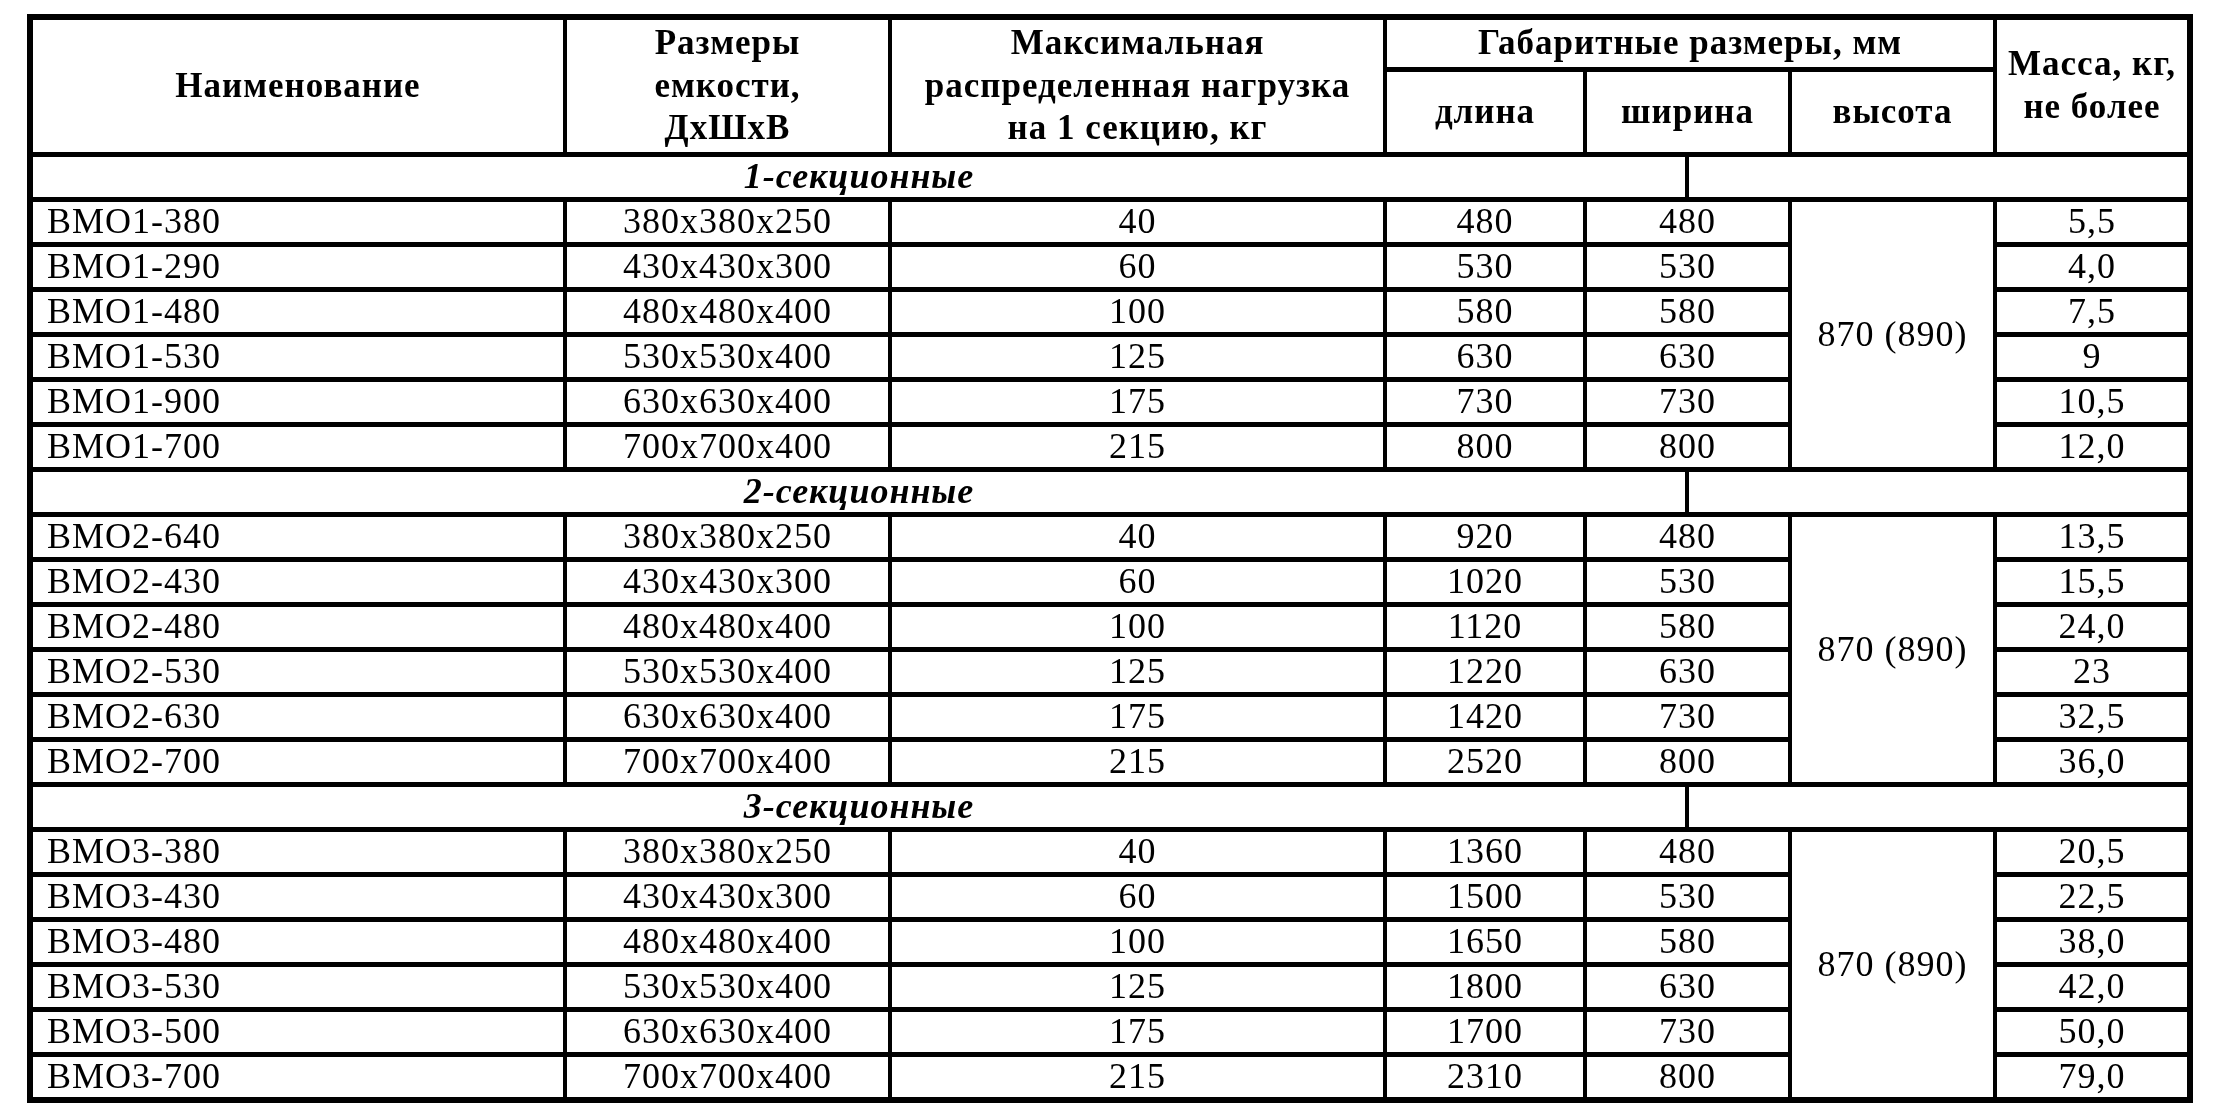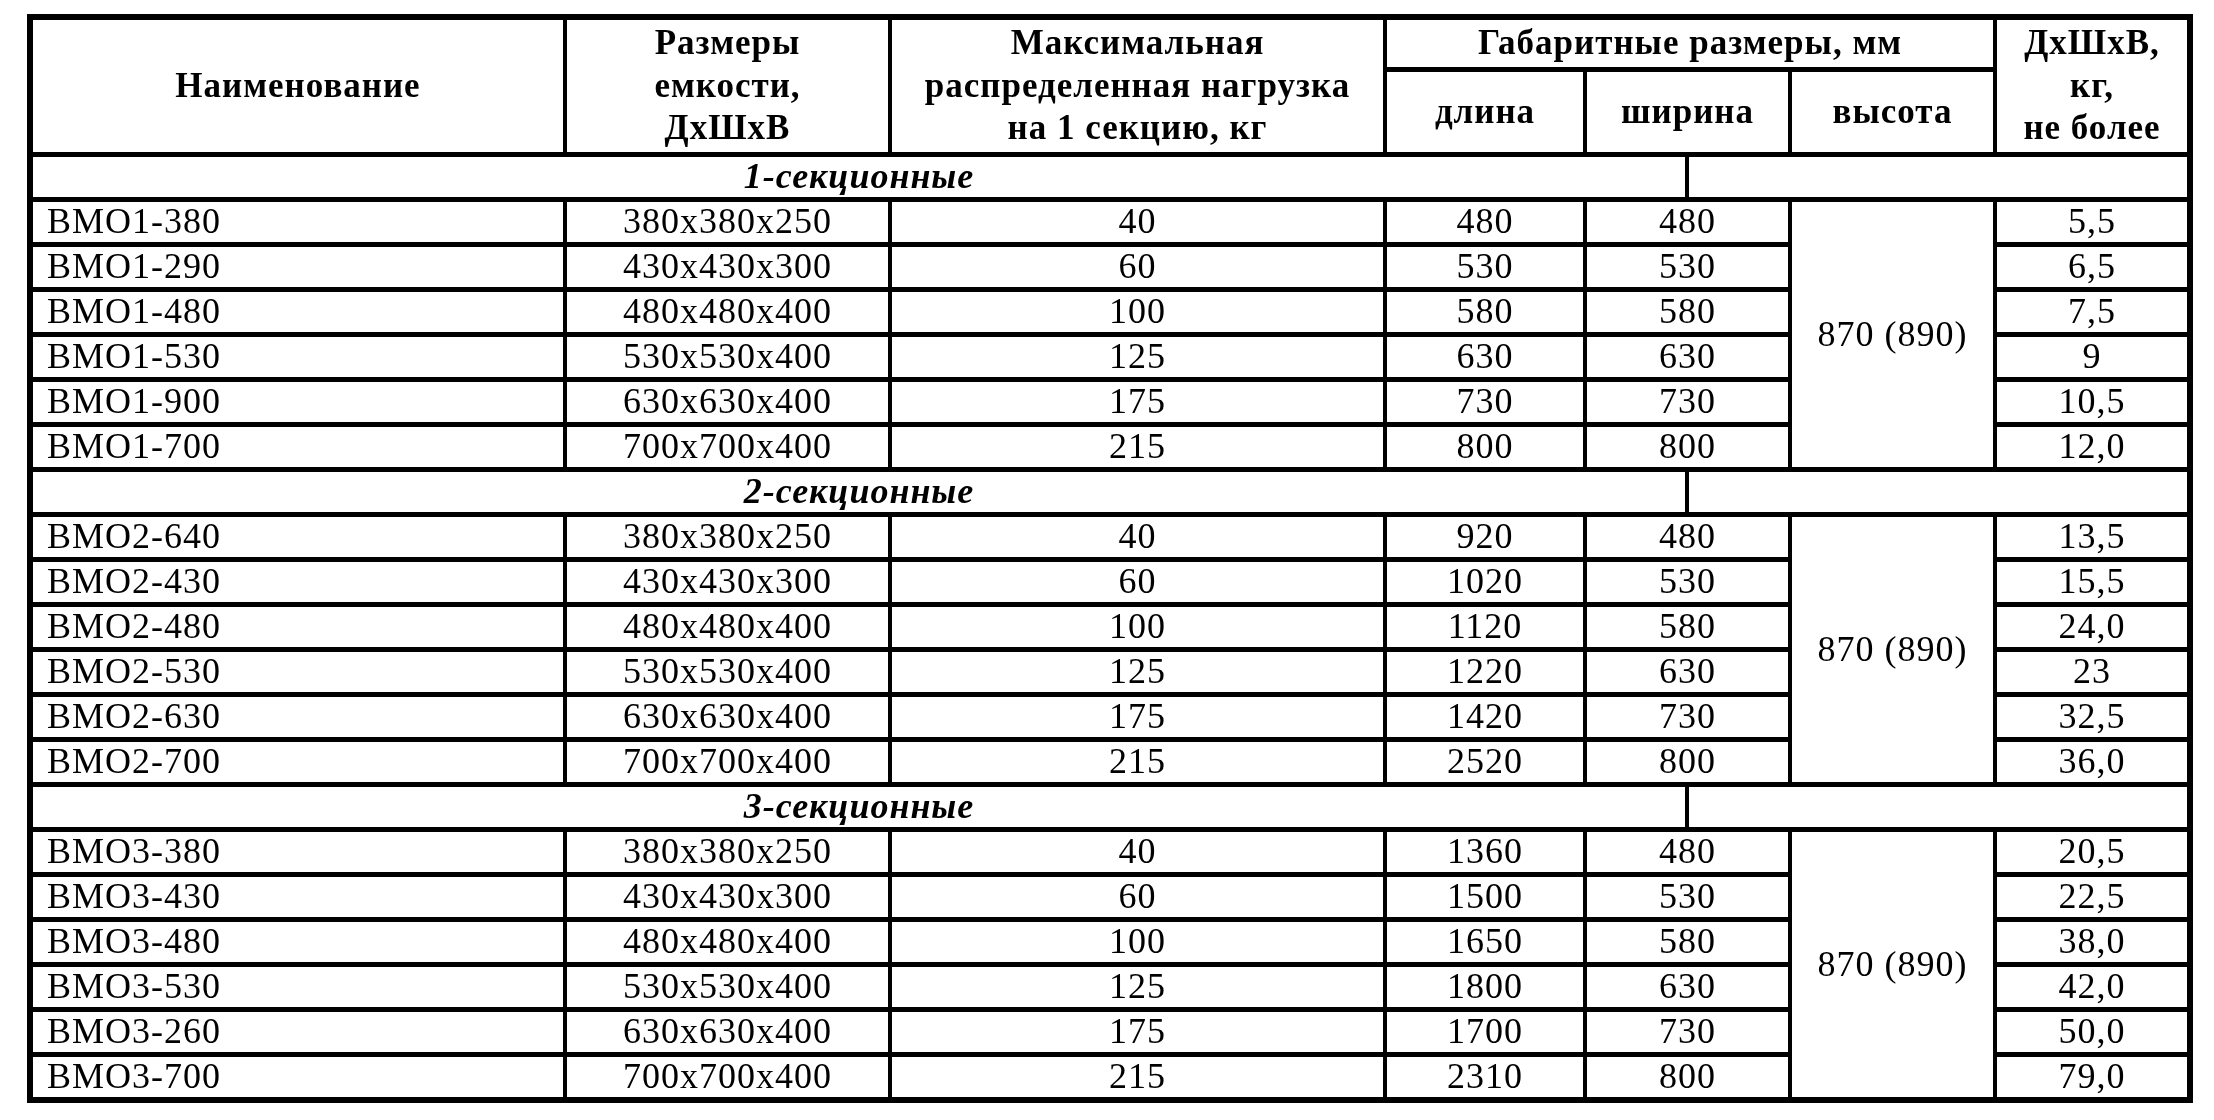--- a/index.html
+++ b/index.html
@@ -72,21 +72,21 @@
   <thead>
     <tr class="hdr-top">
       <th rowspan="2">Наименование</th>
       <th rowspan="2">Размеры
 емкости,
 ДхШхВ</th>
       <th rowspan="2">Максимальная
 распределенная нагрузка
 на 1 секцию, кг</th>
       <th colspan="4">Габаритные размеры, мм</th>
-      <th rowspan="2">ДхШхВ, кг,
+      <th rowspan="2">Масса, кг,
 не более</th>
     </tr>
     <tr class="hdr-sub">
       <th>длина</th>
       <th colspan="2">ширина</th>
       <th>высота</th>
     </tr>
   </thead>
   <tbody>
 
@@ -102,21 +102,21 @@
       <td colspan="2">480</td>
       <td rowspan="6">870 (890)</td>
       <td>5,5</td>
     </tr>
     <tr class="row">
       <td class="c-name">ВМО1-290</td>
       <td>430x430x300</td>
       <td>60</td>
       <td>530</td>
       <td colspan="2">530</td>
-      <td>6,5</td>
+      <td>4,0</td>
     </tr>
     <tr class="row">
       <td class="c-name">ВМО1-480</td>
       <td>480x480x400</td>
       <td>100</td>
       <td>580</td>
       <td colspan="2">580</td>
       <td>7,5</td>
     </tr>
     <tr class="row">
@@ -229,21 +229,21 @@
     </tr>
     <tr class="row">
       <td class="c-name">ВМО3-530</td>
       <td>530x530x400</td>
       <td>125</td>
       <td>1800</td>
       <td colspan="2">630</td>
       <td>42,0</td>
     </tr>
     <tr class="row">
-      <td class="c-name">ВМО3-260</td>
+      <td class="c-name">ВМО3-500</td>
       <td>630x630x400</td>
       <td>175</td>
       <td>1700</td>
       <td colspan="2">730</td>
       <td>50,0</td>
     </tr>
     <tr class="row">
       <td class="c-name">ВМО3-700</td>
       <td>700x700x400</td>
       <td>215</td>

